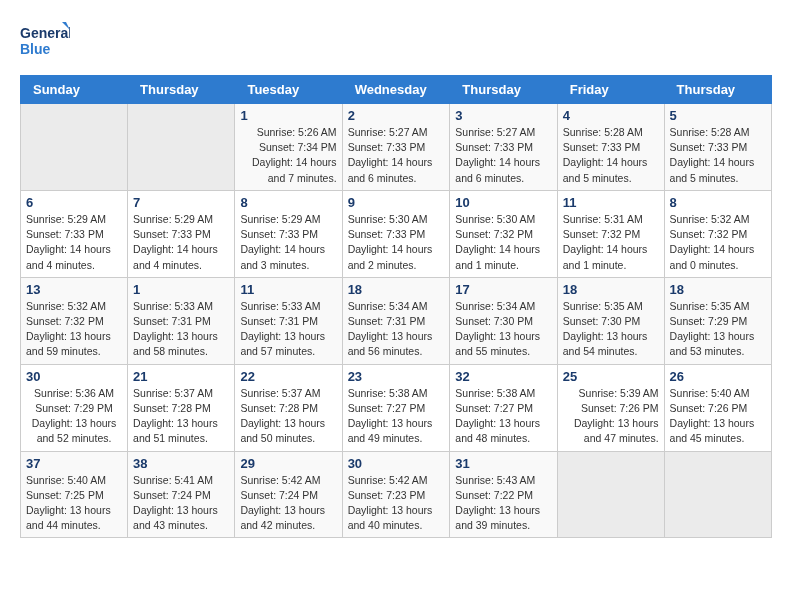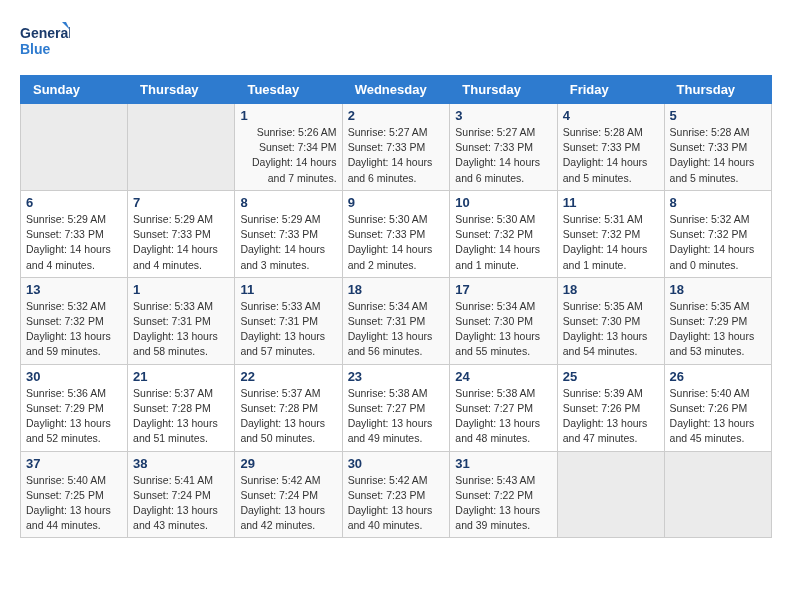--- a/index.html
+++ b/index.html
@@ -226,21 +226,21 @@
         <td>
           <div class="day-number">18</div>
           <div class="day-info" style="white-space: pre-line;">Sunrise: 5:35 AM
 Sunset: 7:29 PM
 Daylight: 13 hours and 53 minutes.</div>
         </td>
       </tr>
       <tr>
         <td>
           <div class="day-number">30</div>
-          <div class="day-info" style="white-space: pre-line;">Sunrise: 5:36 AM
+          <div class="day-info" style="white-space: pre-line; text-align: center;">Sunrise: 5:36 AM
 Sunset: 7:29 PM
 Daylight: 13 hours and 52 minutes.</div>
         </td>
         <td>
           <div class="day-number">21</div>
           <div class="day-info" style="white-space: pre-line;">Sunrise: 5:37 AM
 Sunset: 7:28 PM
 Daylight: 13 hours and 51 minutes.</div>
         </td>
         <td>
@@ -249,28 +249,28 @@
 Sunset: 7:28 PM
 Daylight: 13 hours and 50 minutes.</div>
         </td>
         <td>
           <div class="day-number">23</div>
           <div class="day-info" style="white-space: pre-line;">Sunrise: 5:38 AM
 Sunset: 7:27 PM
 Daylight: 13 hours and 49 minutes.</div>
         </td>
         <td>
-          <div class="day-number">24</div>
+          <div class="day-number">32</div>
           <div class="day-info" style="white-space: pre-line;">Sunrise: 5:38 AM
 Sunset: 7:27 PM
 Daylight: 13 hours and 48 minutes.</div>
         </td>
         <td>
           <div class="day-number">25</div>
-          <div class="day-info" style="white-space: pre-line;">Sunrise: 5:39 AM
+          <div class="day-info" style="white-space: pre-line; text-align: right;">Sunrise: 5:39 AM
 Sunset: 7:26 PM
 Daylight: 13 hours and 47 minutes.</div>
         </td>
         <td>
           <div class="day-number">26</div>
           <div class="day-info" style="white-space: pre-line;">Sunrise: 5:40 AM
 Sunset: 7:26 PM
 Daylight: 13 hours and 45 minutes.</div>
         </td>
       </tr>

